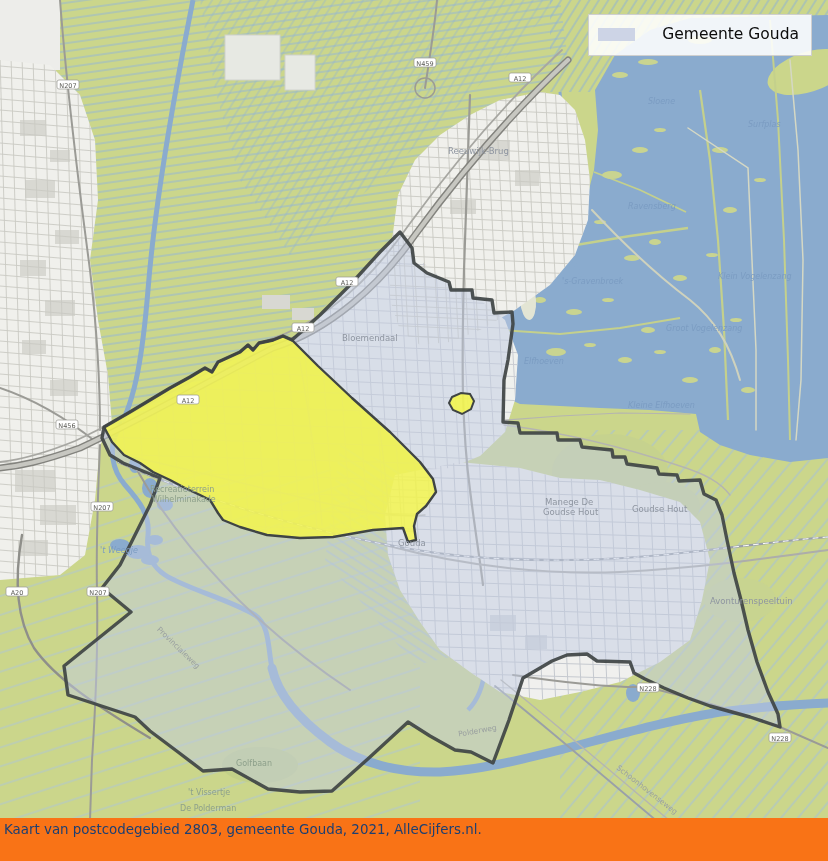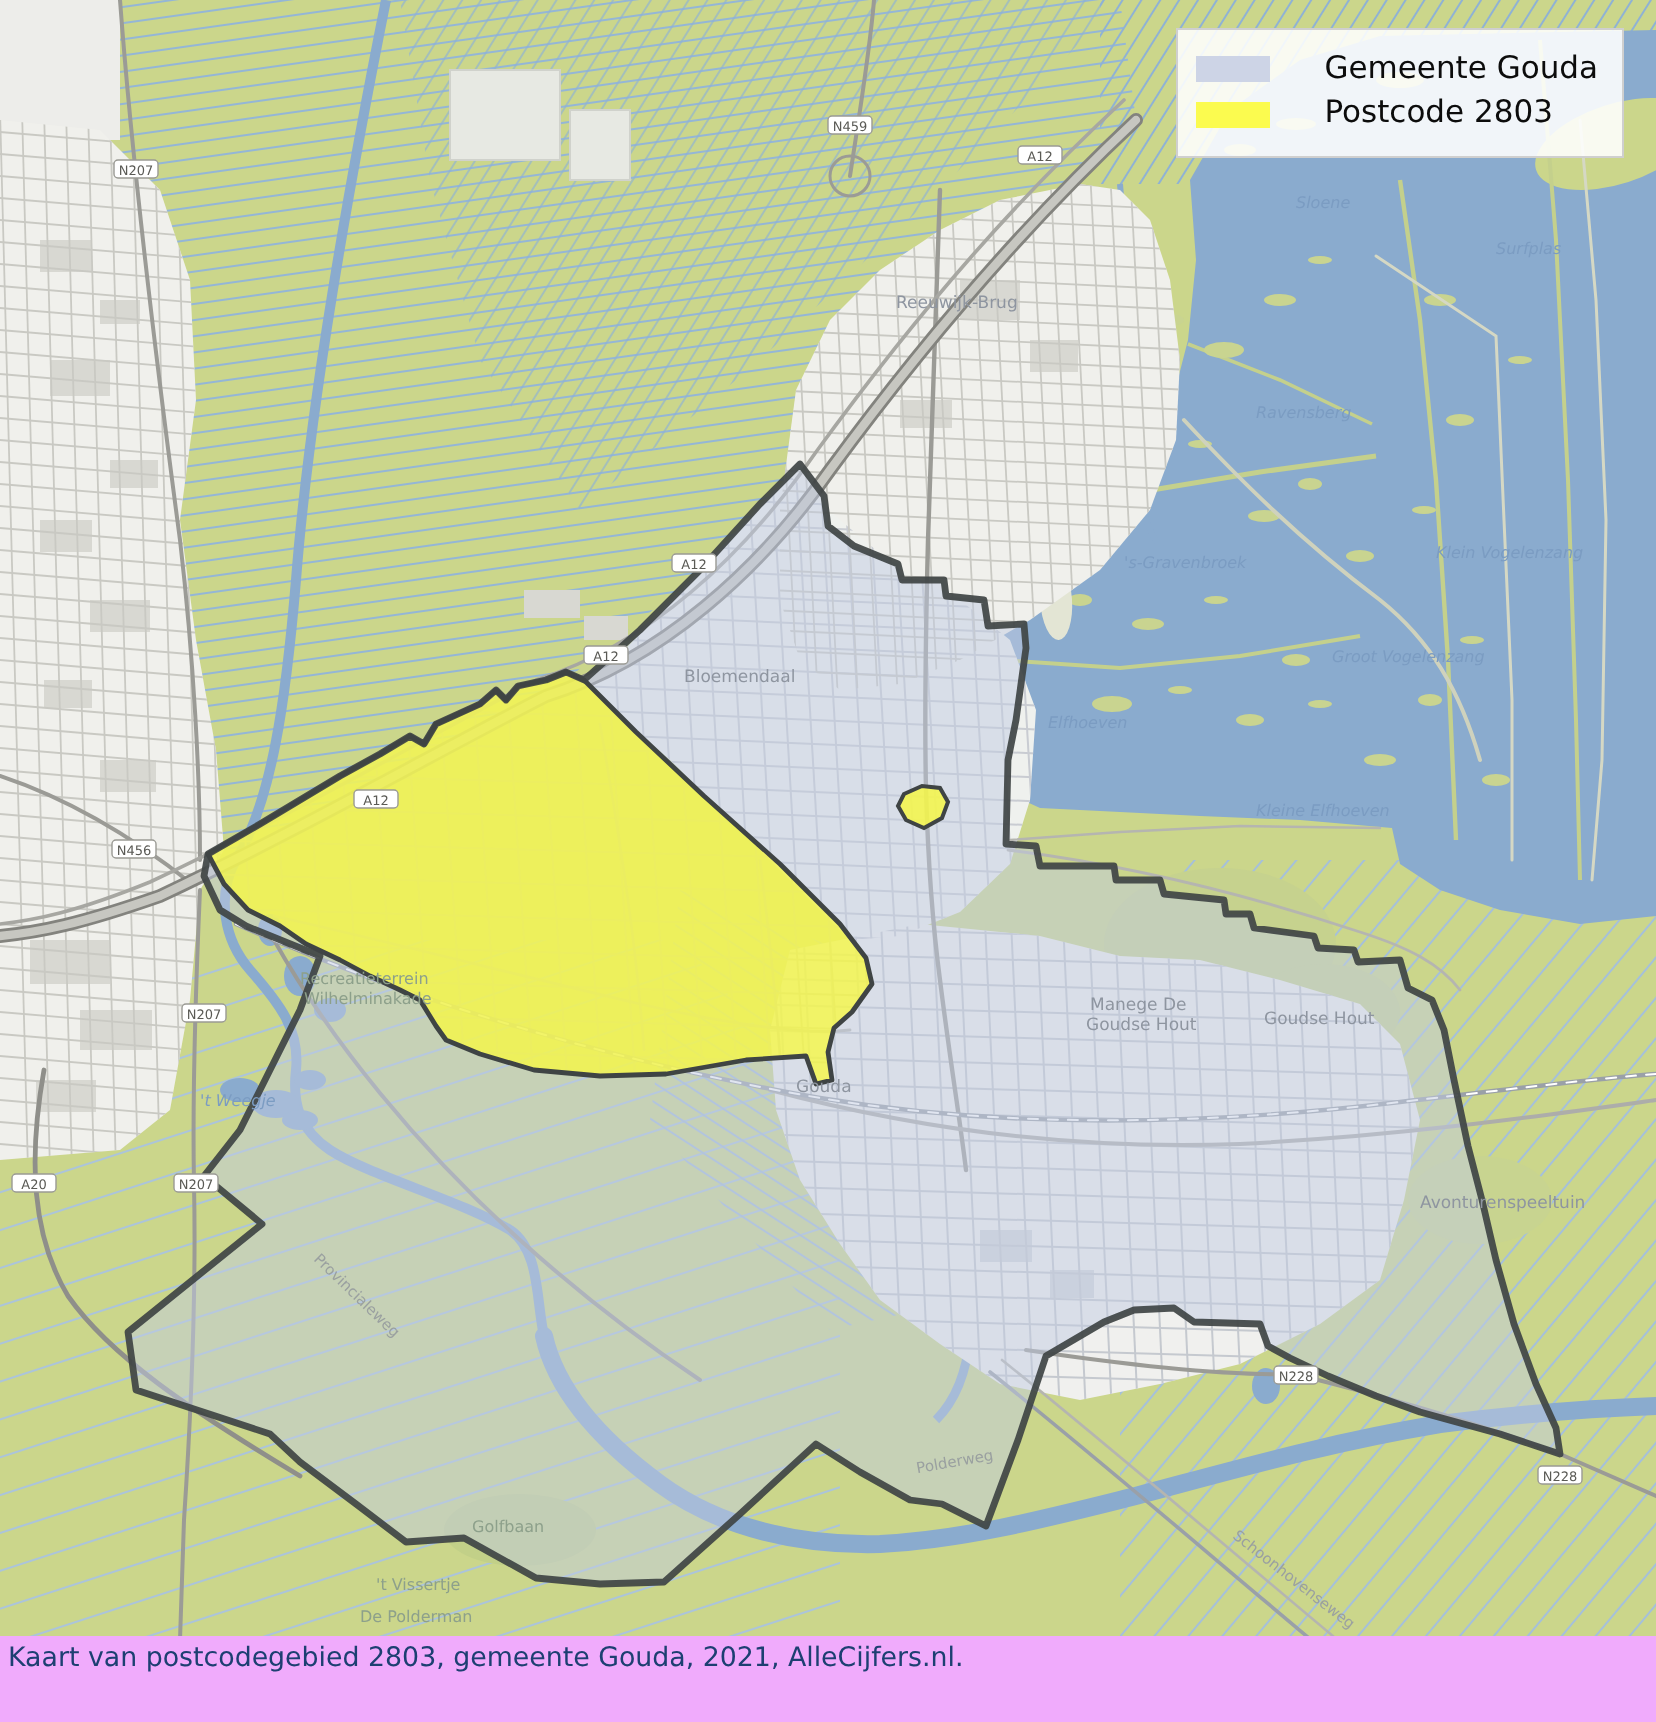--- a/index.html
+++ b/index.html
@@ -14,21 +14,21 @@
   .lbl-road{fill:#9aa0a0;font-size:7.5px;}
   .shield-rect{fill:#ffffff;stroke:#9a9a94;stroke-width:0.7;}
   .shield-txt{fill:#5a5a55;font-size:6.5px;text-anchor:middle;}
   
   #legend{position:absolute;top:14px;right:16px;background:rgba(255,255,255,0.88);
           border:1px solid #cfcfcf;padding:7px 12px 8px 9px;z-index:30;}
   .legend-row{display:flex;align-items:center;margin:3px 0;}
   .legend-swatch{width:37px;height:13px;margin-right:11px;flex:none;}
   .legend-label{font-size:15.5px;color:#0c0c0c;white-space:nowrap;line-height:1.25;margin-left:16px;}
   
-  #caption{position:absolute;left:0;bottom:0;width:100%;height:43px;background:#f0abfc;
+  #caption{position:absolute;left:0;bottom:0;width:100%;height:43px;background:#f97316;
            z-index:25;padding:3px 0 0 4px;box-sizing:border-box;}
   .cap-line{font-size:13.4px;color:#1d3f72;line-height:18px;white-space:nowrap;}
 </style>
 </head>
 <body>
 
 <div id="stage">
 
 <svg id="map-svg" width="828" height="820" viewBox="0 0 828 820">
   <defs>
@@ -542,23 +542,19 @@
           <text class="shield-txt" y="2.5">N459</text>
         </g>
   </g>
 </svg>
 
   <div id="legend">
     <div class="legend-row">
       <span class="legend-swatch" style="background-color: rgb(205, 212, 230);"></span>
       <span class="legend-label">Gemeente Gouda</span>
     </div>
-    <div class="legend-row">
-      <span class="legend-swatch" style="background-color: rgb(251, 251, 79);"></span>
-      <span class="legend-label">Postcode 2803</span>
-    </div>
   </div>
 
   <div id="caption">
     <div class="cap-line">Kaart van postcodegebied 2803, gemeente Gouda, 2021, AlleCijfers.nl.</div>
   </div>
 
 </div>
 
 </body></html>

